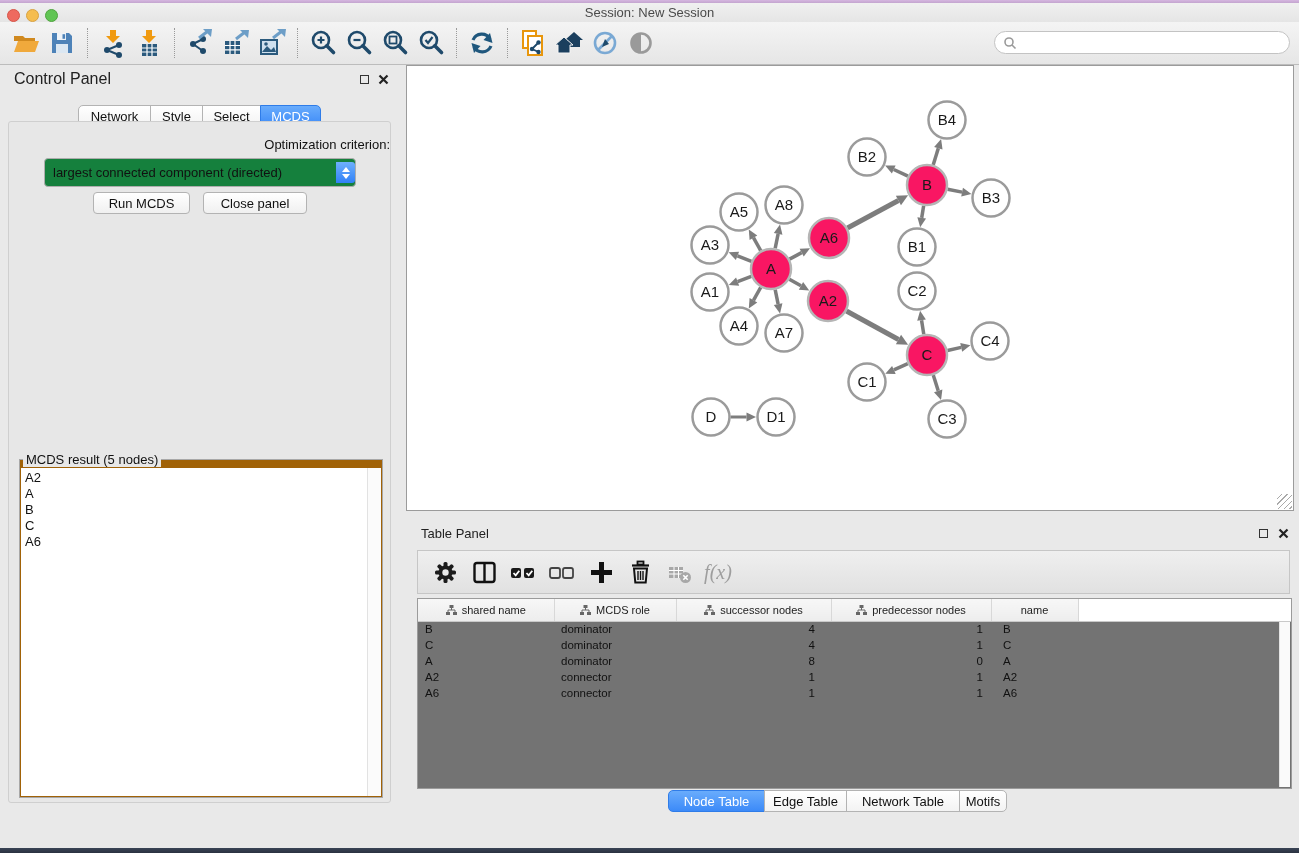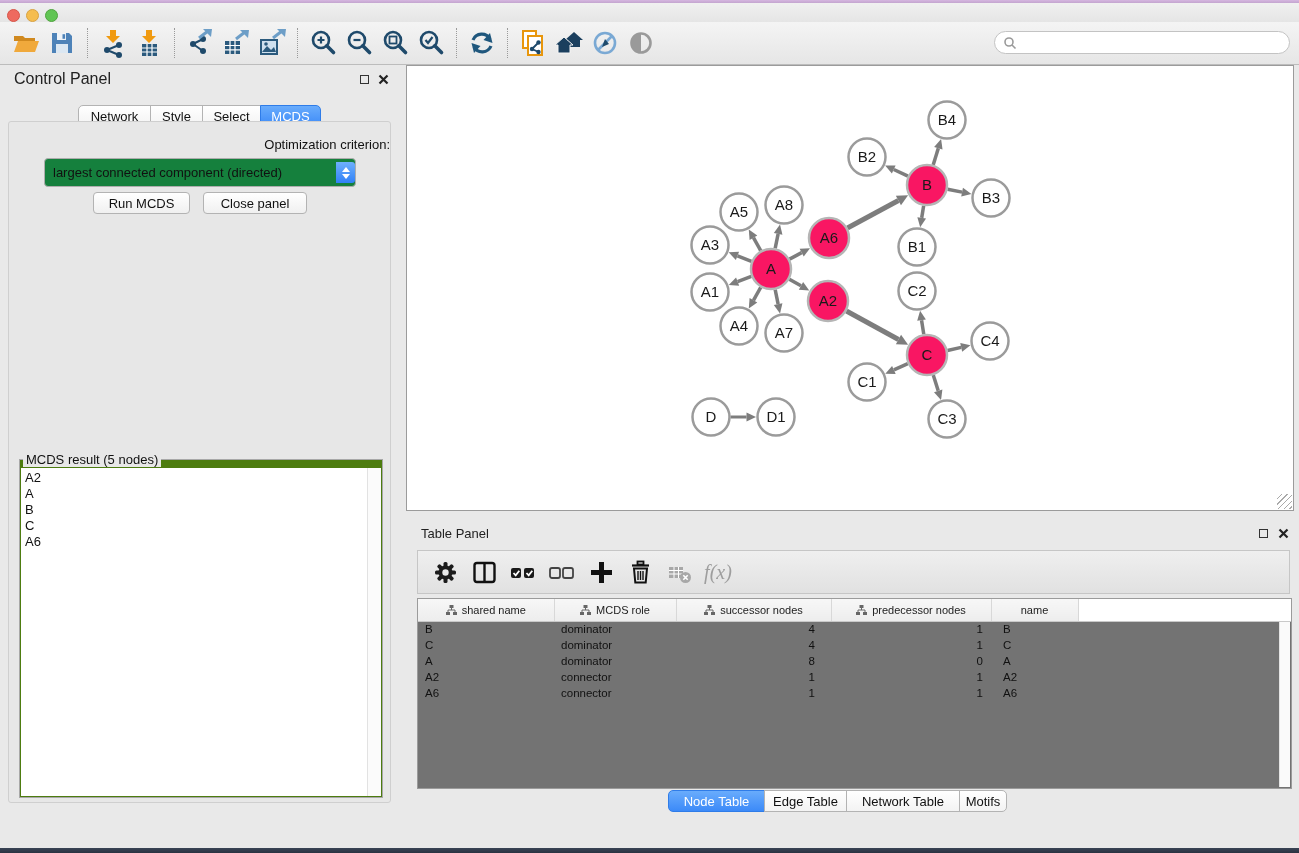--- a/index.html
+++ b/index.html
@@ -57,21 +57,21 @@
                     background:linear-gradient(#6fb0fc,#3181f7); display:flex; flex-direction:column;
                     align-items:center; justify-content:center; gap:2px; }
   .chev-up { width:0; height:0; border-left:4px solid transparent; border-right:4px solid transparent;
              border-bottom:5px solid #fff; }
   .chev-dn { width:0; height:0; border-left:4px solid transparent; border-right:4px solid transparent;
              border-top:5px solid #fff; }
   .cp-btn { position:absolute; top:70px; height:22px; background:linear-gradient(#ffffff,#f0f0f0);
             border:1px solid #b3b3b3; border-radius:4px; font-size:13px; color:#111;
             display:flex; align-items:center; justify-content:center; }
   .mcds-group { position:absolute; left:10px; top:337px; width:364px; height:339px;
-                border:1px solid #a8a8a8; background:#4d7c0f; }
+                border:1px solid #a8a8a8; background:#a16207; }
   .mcds-legend { position:absolute; left:3px; top:-8px; background:#e7e7e7; padding:0 3px;
                  font-size:13px; color:#111; }
   .mcds-list { position:absolute; left:1px; top:8px; right:15px; bottom:1px; background:#fff;
                overflow:hidden; padding:2px 0 0 4px; }
   .mcds-item { font-size:13px; line-height:16px; color:#111; }
   .mcds-scroll { position:absolute; top:8px; right:1px; bottom:1px; width:14px;
                  background:#fbfbfb; border-left:1px solid #e2e2e2; }
 
   
   .net-window { position:absolute; left:406px; top:65px; width:888px; height:446px;
@@ -125,20 +125,21 @@
 </head>
 <body>
 
 <div class="screen">
   <div class="strip-top"></div>
 
   <div class="titlebar">
     <span class="tl red"></span>
     <span class="tl yellow"></span>
     <span class="tl green"></span>
+    <div class="title">Session: New Session</div>
   </div>
 
   <div class="toolbar">
     <div class="tbi">
       <svg width="30" height="30" viewBox="0 0 30 30">
           <path d="M3 8h9l2 2h10v3H3z" fill="#d0891f"></path>
           <path d="M3 24l4-11h21l-4 11z" fill="#f0a93c"></path>
         </svg>
     </div>
     <div class="tbi">

